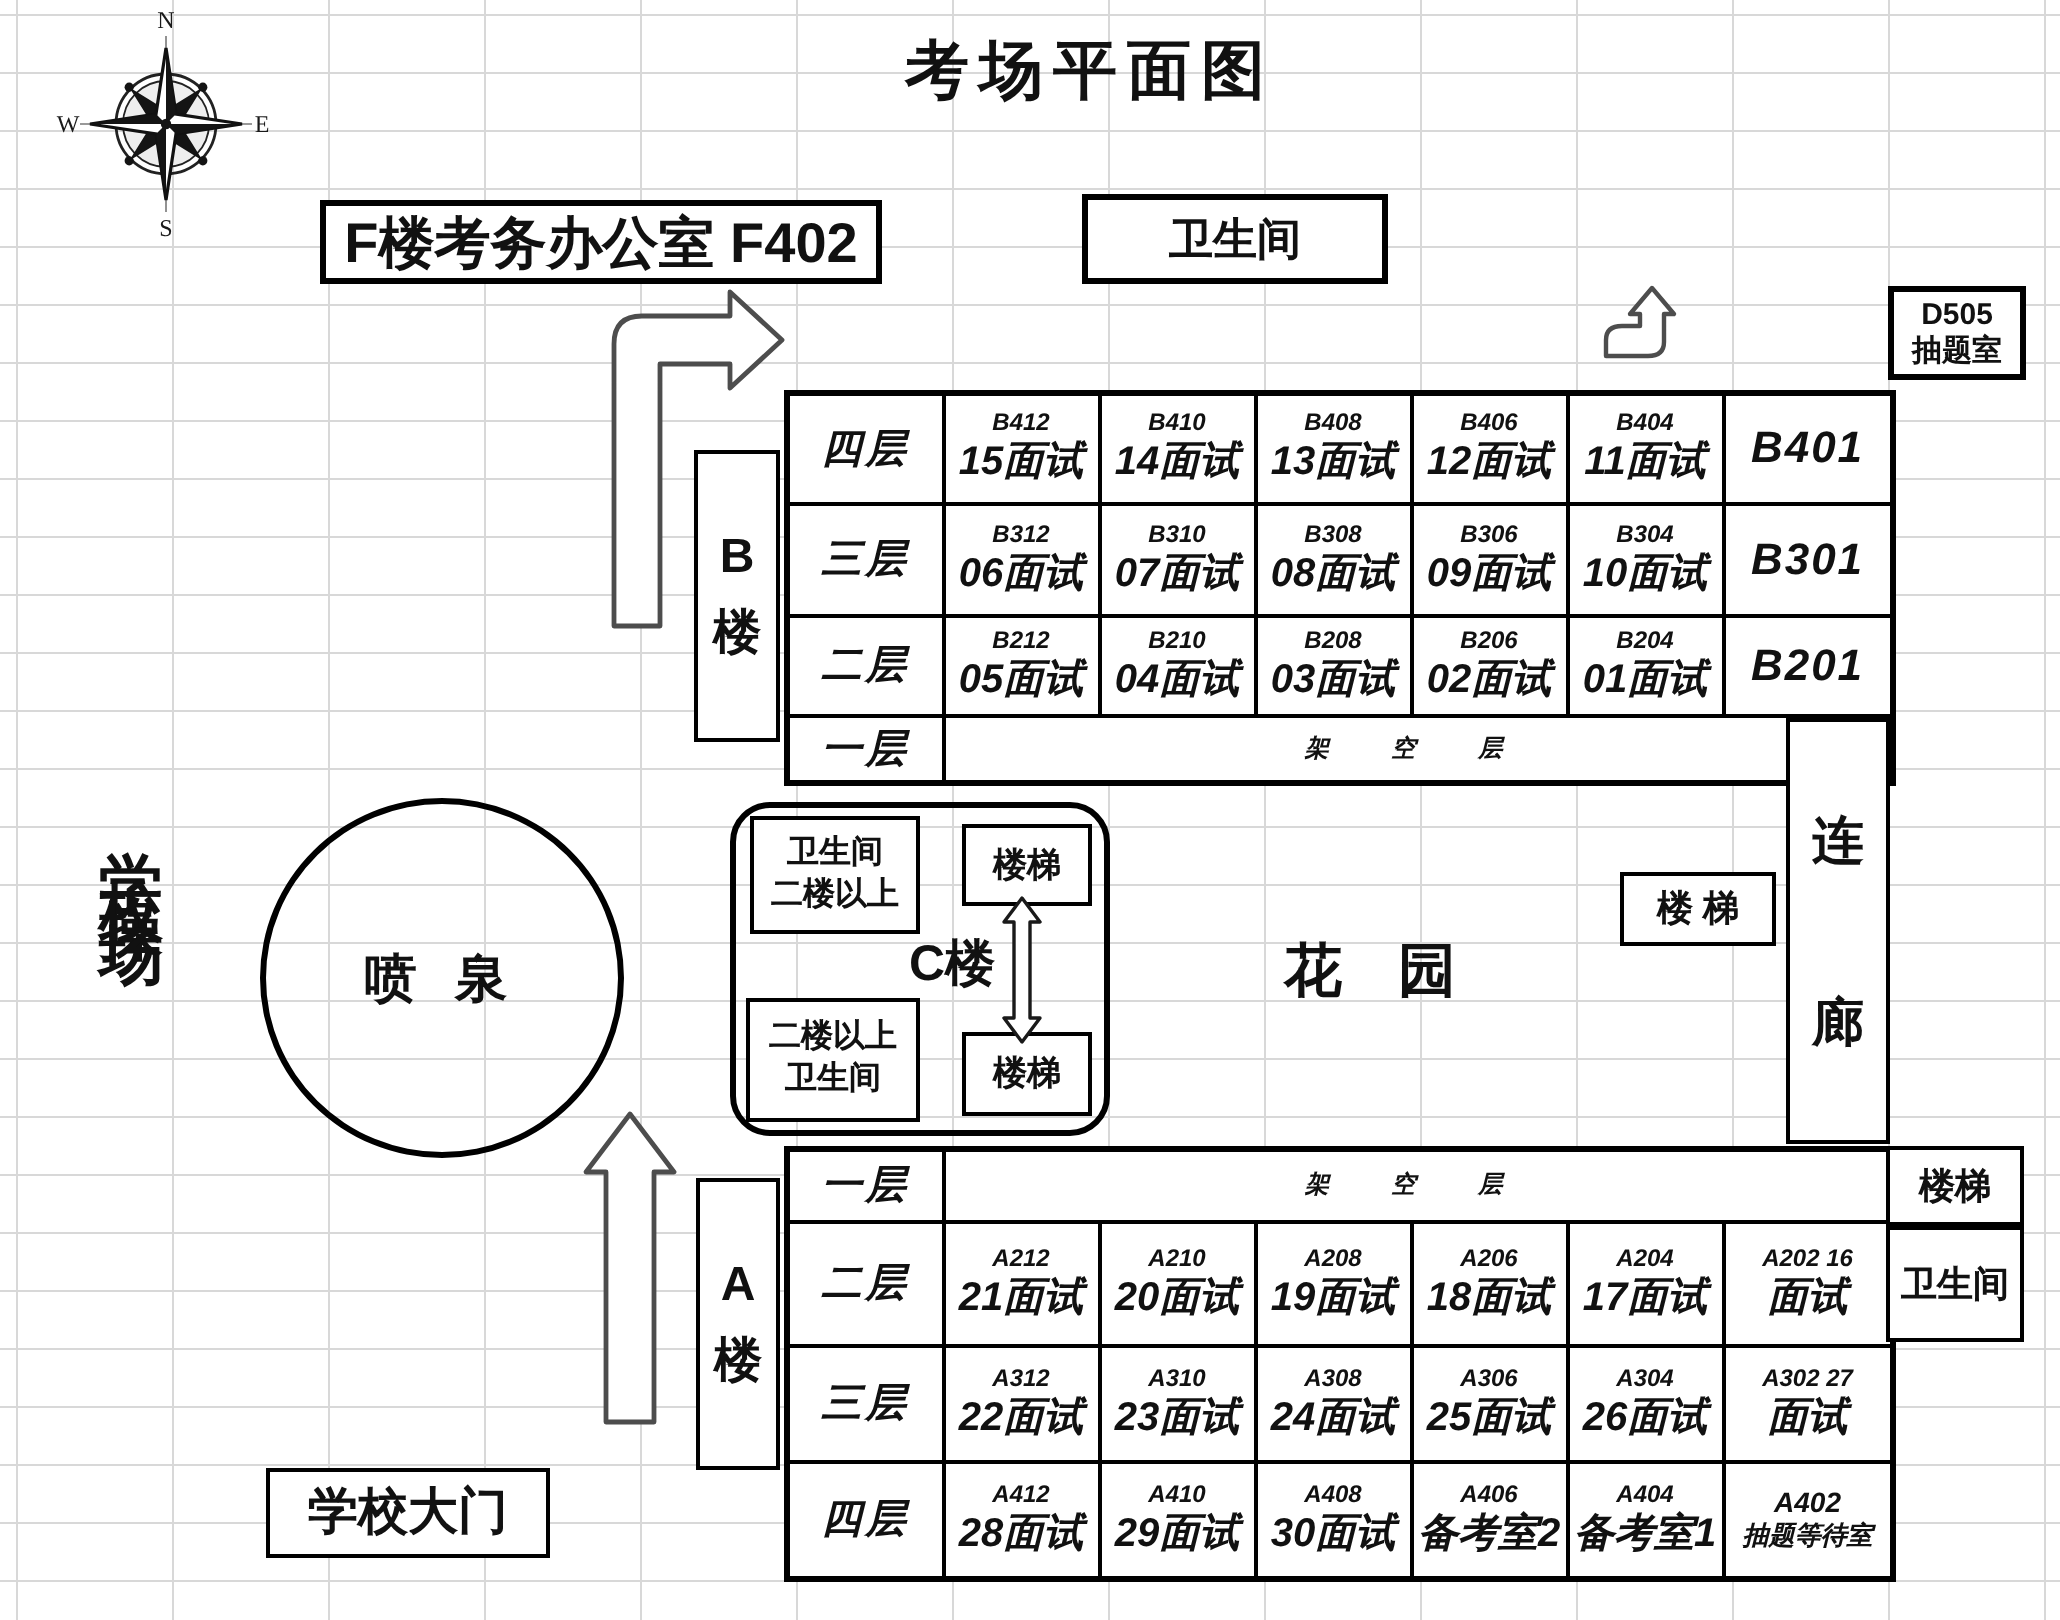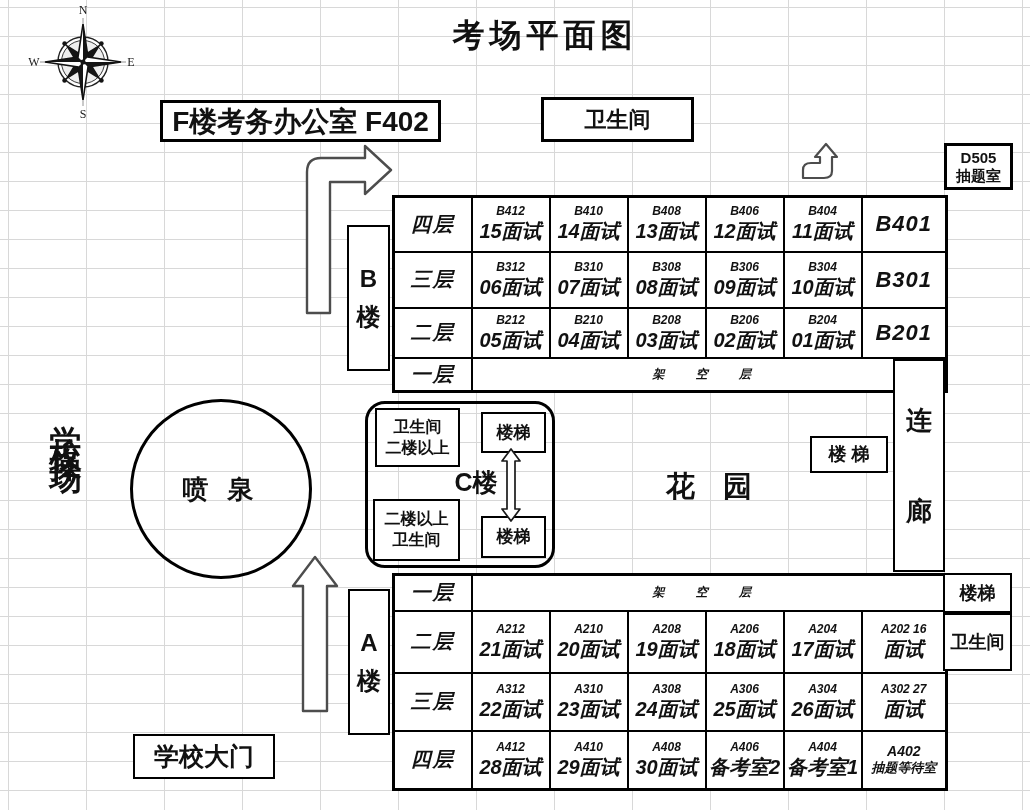--- a/index.html
+++ b/index.html
@@ -199,21 +199,21 @@
     <span>C楼</span>
   </div>
   <div class="box" style="left:373px;top:499px;width:87px;height:62px;font-size:16px;border-width:2.5px;line-height:1.3;">
     <span>二楼以上</span>
     <span>卫生间</span>
   </div>
   <div class="box" style="left:481px;top:516px;width:65px;height:42px;font-size:17px;border-width:2.5px;">
     <span>楼梯</span>
   </div>
 
-  <div class="box noborder" style="left:624px;top:466px;width:180px;height:40px;font-size:29px;letter-spacing:10px;">
+  <div class="box noborder" style="left:600px;top:466px;width:180px;height:40px;font-size:29px;letter-spacing:10px;">
     <span>花  园</span>
   </div>
   <div class="box" style="left:810px;top:400px;width:78px;height:37px;font-size:18px;border-width:2.5px;margin-top:36px;">
     <span>楼 梯</span>
   </div>
   <div class="box" style="left:893px;top:359px;width:52px;height:213px;border-width:2.5px;font-size:26px;justify-content:space-around;padding:14px 0;">
     <span>连</span>
     <span>廊</span>
   </div>
 

